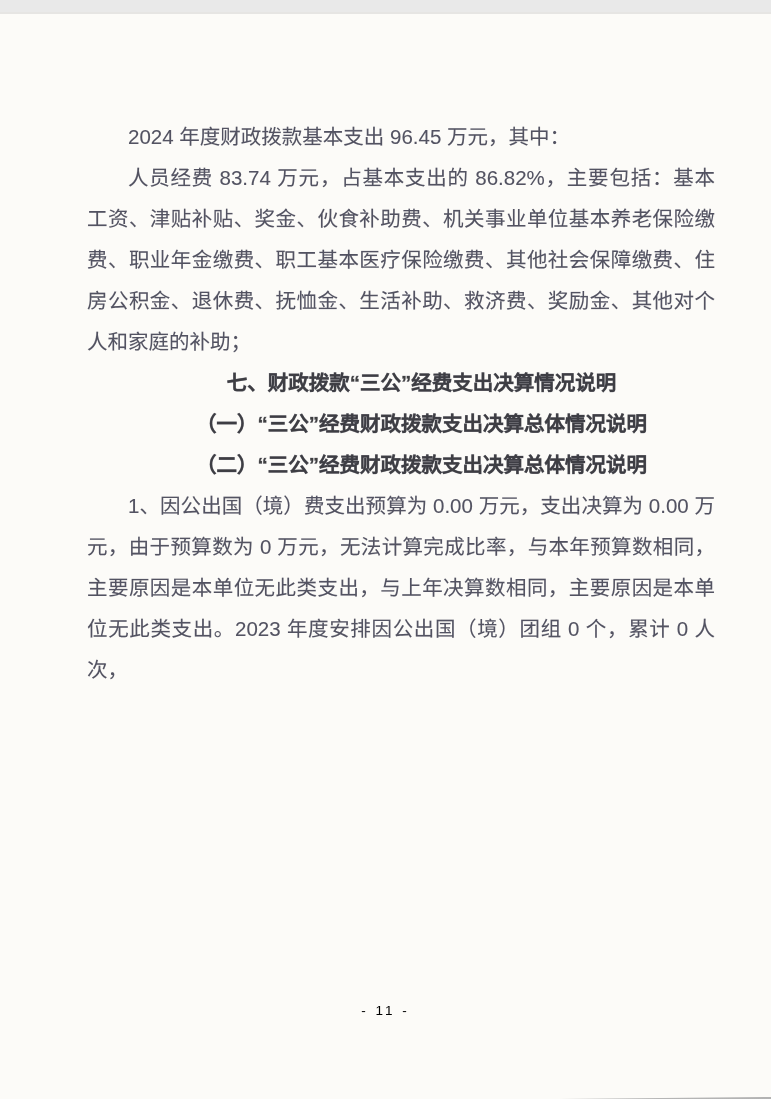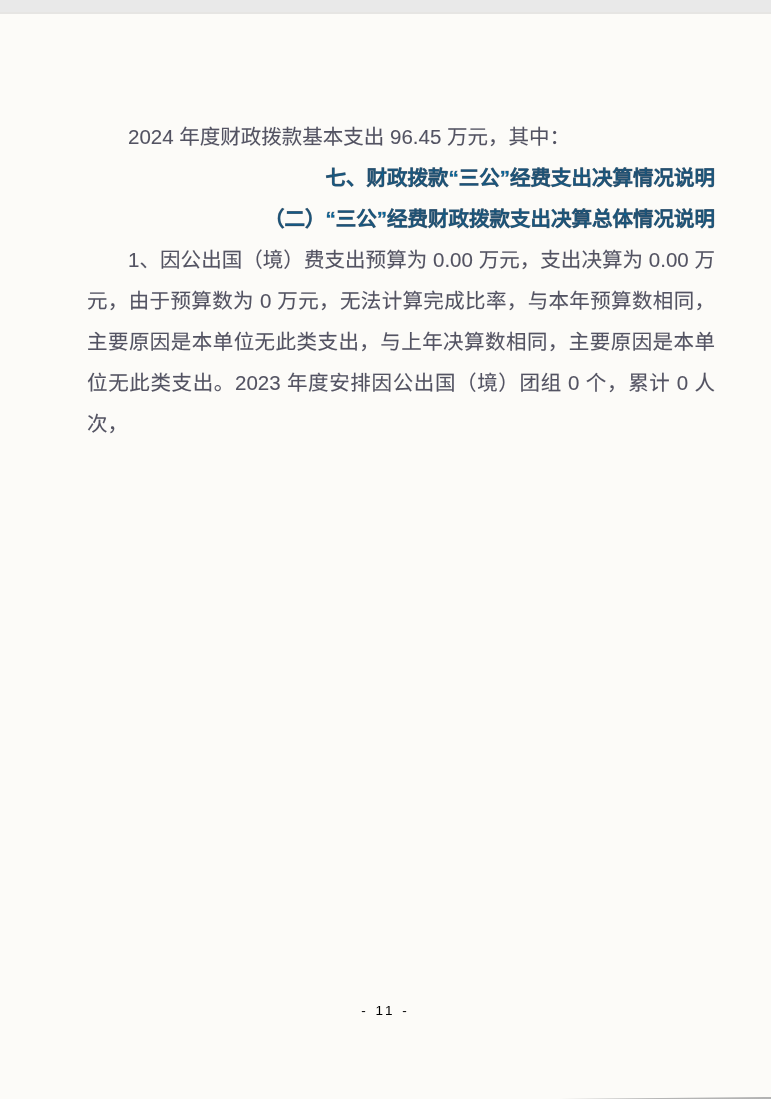--- a/index.html
+++ b/index.html
@@ -35,22 +35,22 @@
     font-size: 20.5px;
     line-height: 41px;
     text-indent: 2em;
     text-align: justify;
     word-break: break-all;
     color: #535362;
     -webkit-text-stroke: 0.2px rgba(83,83,98,0.4);
   }
   .heading {
     font-weight: bold;
-    text-align: right;
-    color: #0369a1;
+    text-align: center;
+    color: #404040;
     -webkit-text-stroke: 0.5px rgba(61,61,72,0.55);
   }
   .page-footer {
     position: absolute;
     left: 0;
     top: 991px;
     width: 100%;
     text-align: center;
     font-size: 13.5px;
     letter-spacing: 3px;
@@ -70,21 +70,23 @@
     transform: rotate(-0.55deg);
     transform-origin: right center;
   }
 </style>
 </head>
 <body>
 
 <div class="page">
   <div class="content">
     <p class="para">2024 年度财政拨款基本支出 96.45 万元，其中：</p>
+    <p class="para">人员经费 83.74 万元，占基本支出的 86.82%，主要包括：基本工资、津贴补贴、奖金、伙食补助费、机关事业单位基本养老保险缴费、职业年金缴费、职工基本医疗保险缴费、其他社会保障缴费、住房公积金、退休费、抚恤金、生活补助、救济费、奖励金、其他对个人和家庭的补助；</p>
     <p class="heading">七、财政拨款“三公”经费支出决算情况说明</p>
+    <p class="heading">（一）“三公”经费财政拨款支出决算总体情况说明</p>
     <p class="heading">（二）“三公”经费财政拨款支出决算总体情况说明</p>
     <p class="para">1、因公出国（境）费支出预算为 0.00 万元，支出决算为 0.00 万元，由于预算数为 0 万元，无法计算完成比率，与本年预算数相同，主要原因是本单位无此类支出，与上年决算数相同，主要原因是本单位无此类支出。2023 年度安排因公出国（境）团组 0 个，累计 0 人次，</p>
   </div>
 
   <div class="page-footer">- 11 -</div>
 
   <div class="scan-artifact-line"></div>
 </div>
 
 </body></html>

